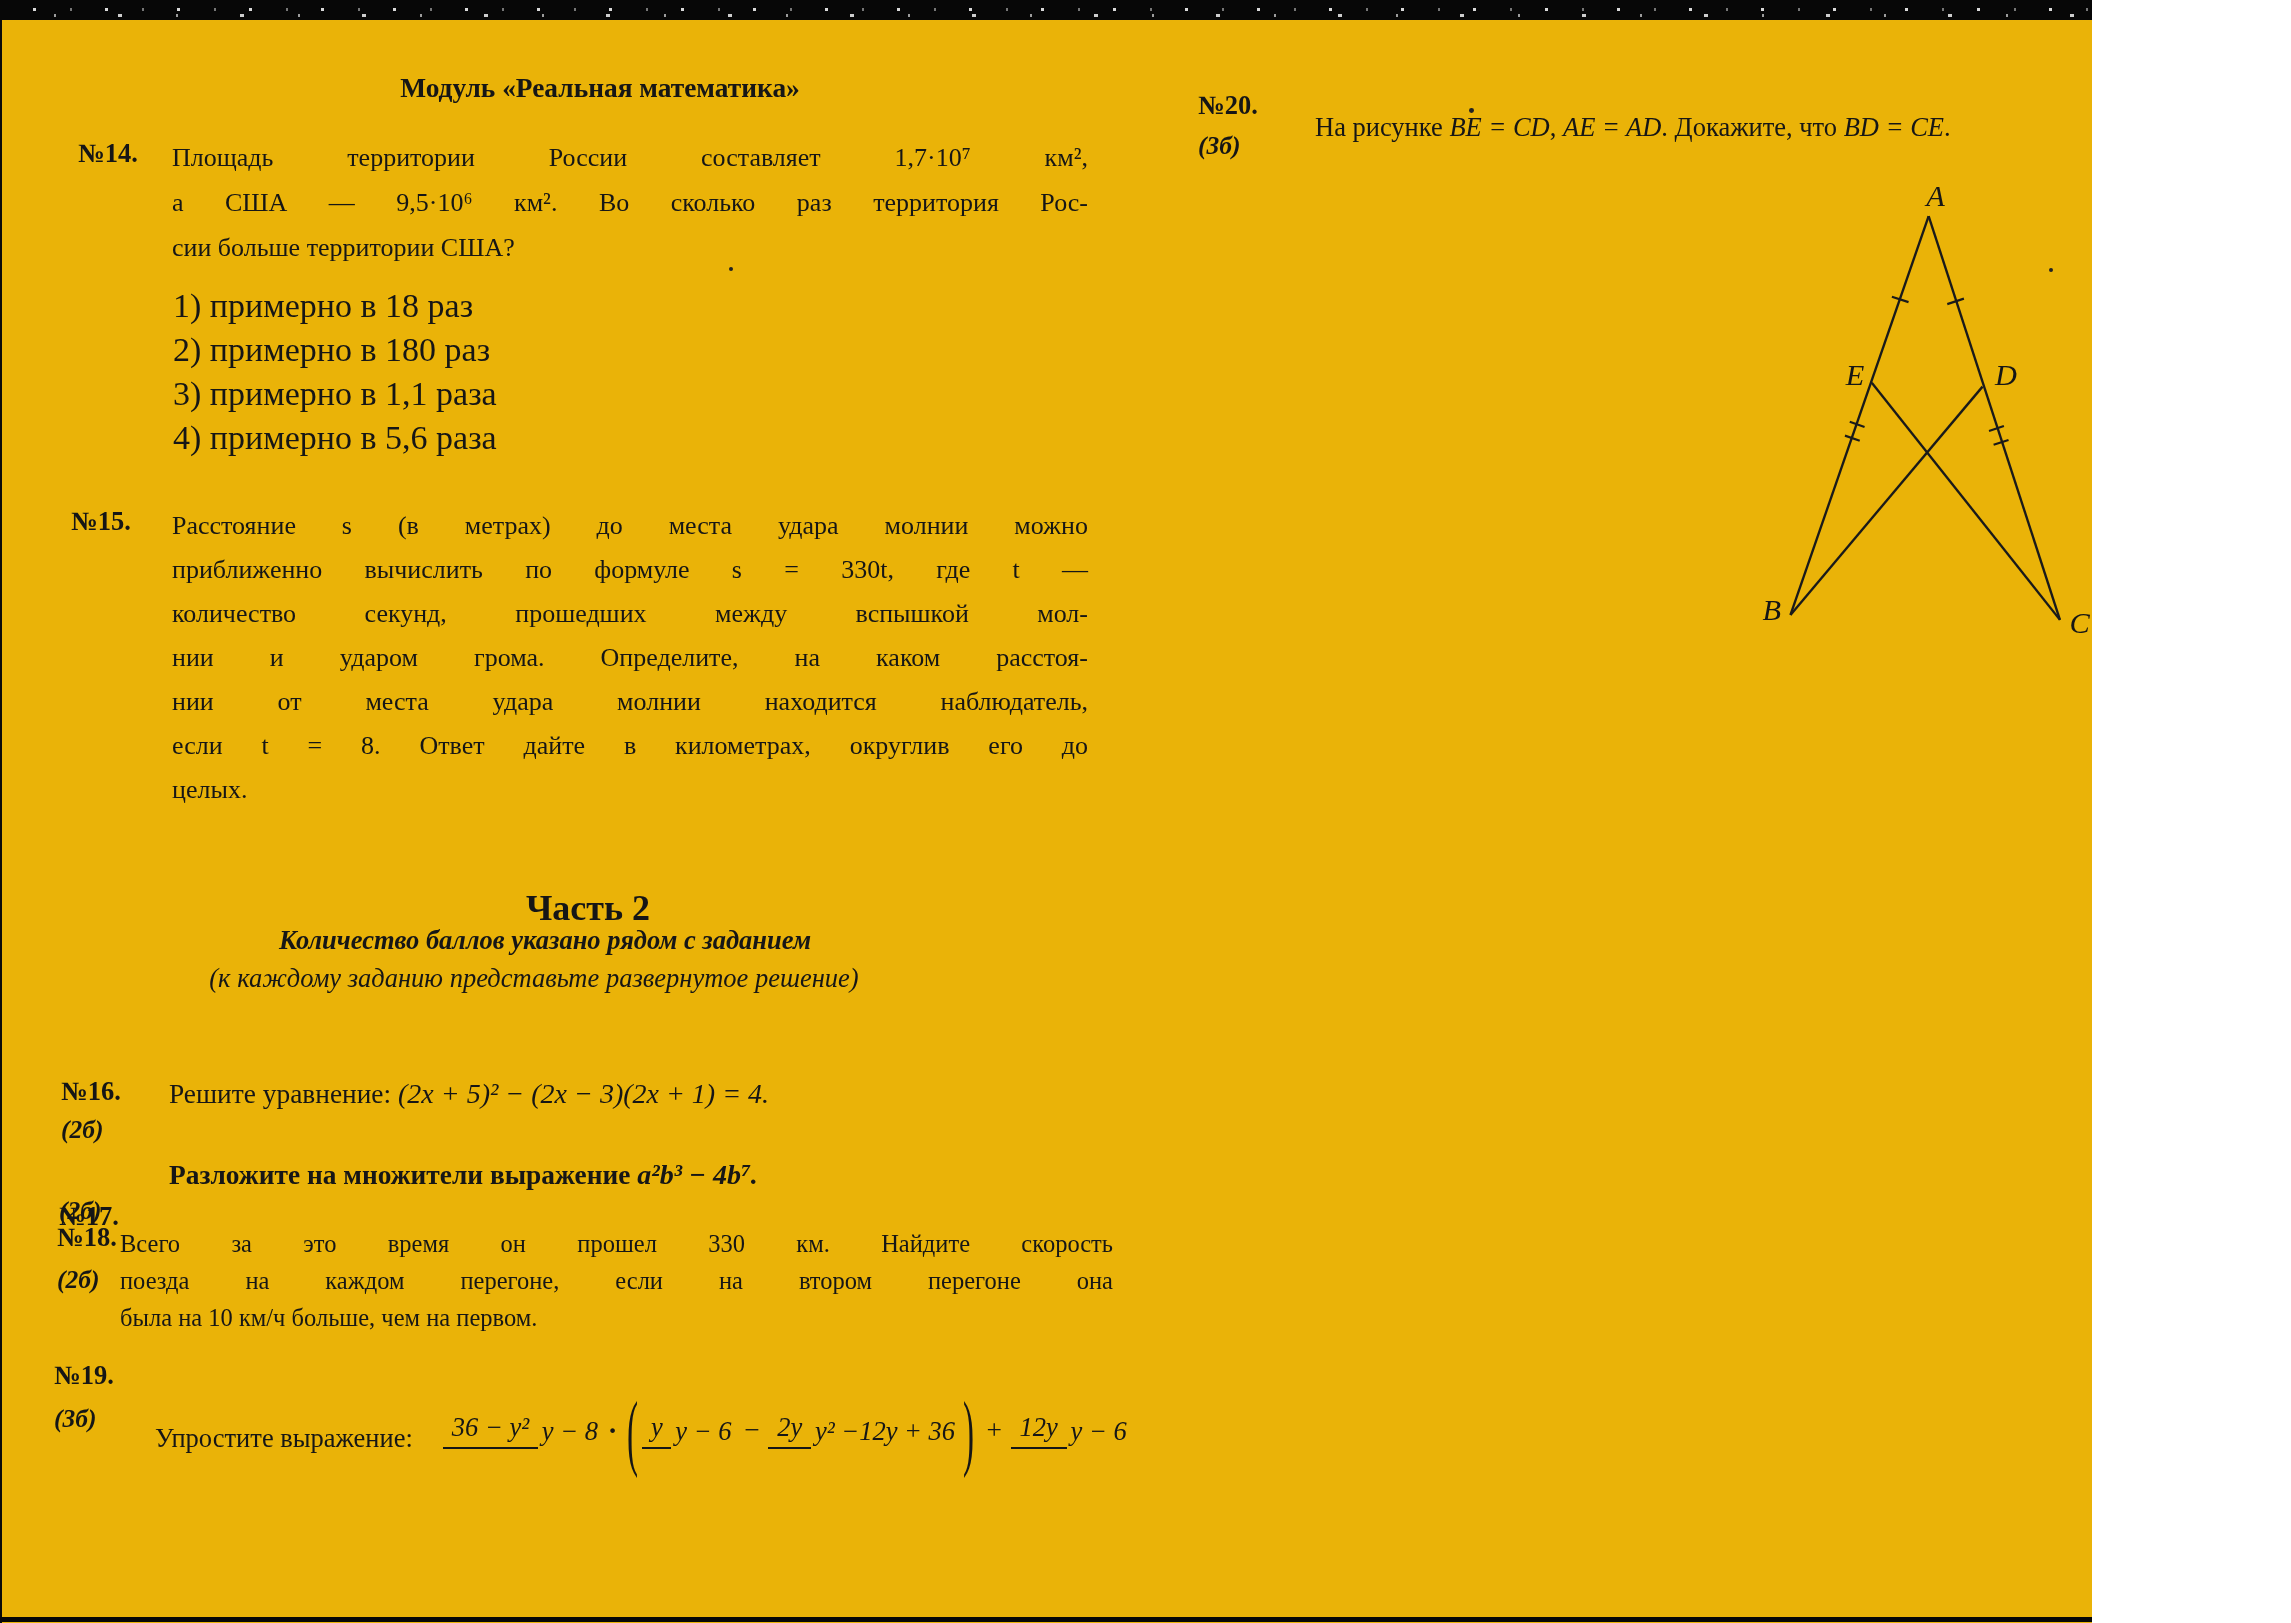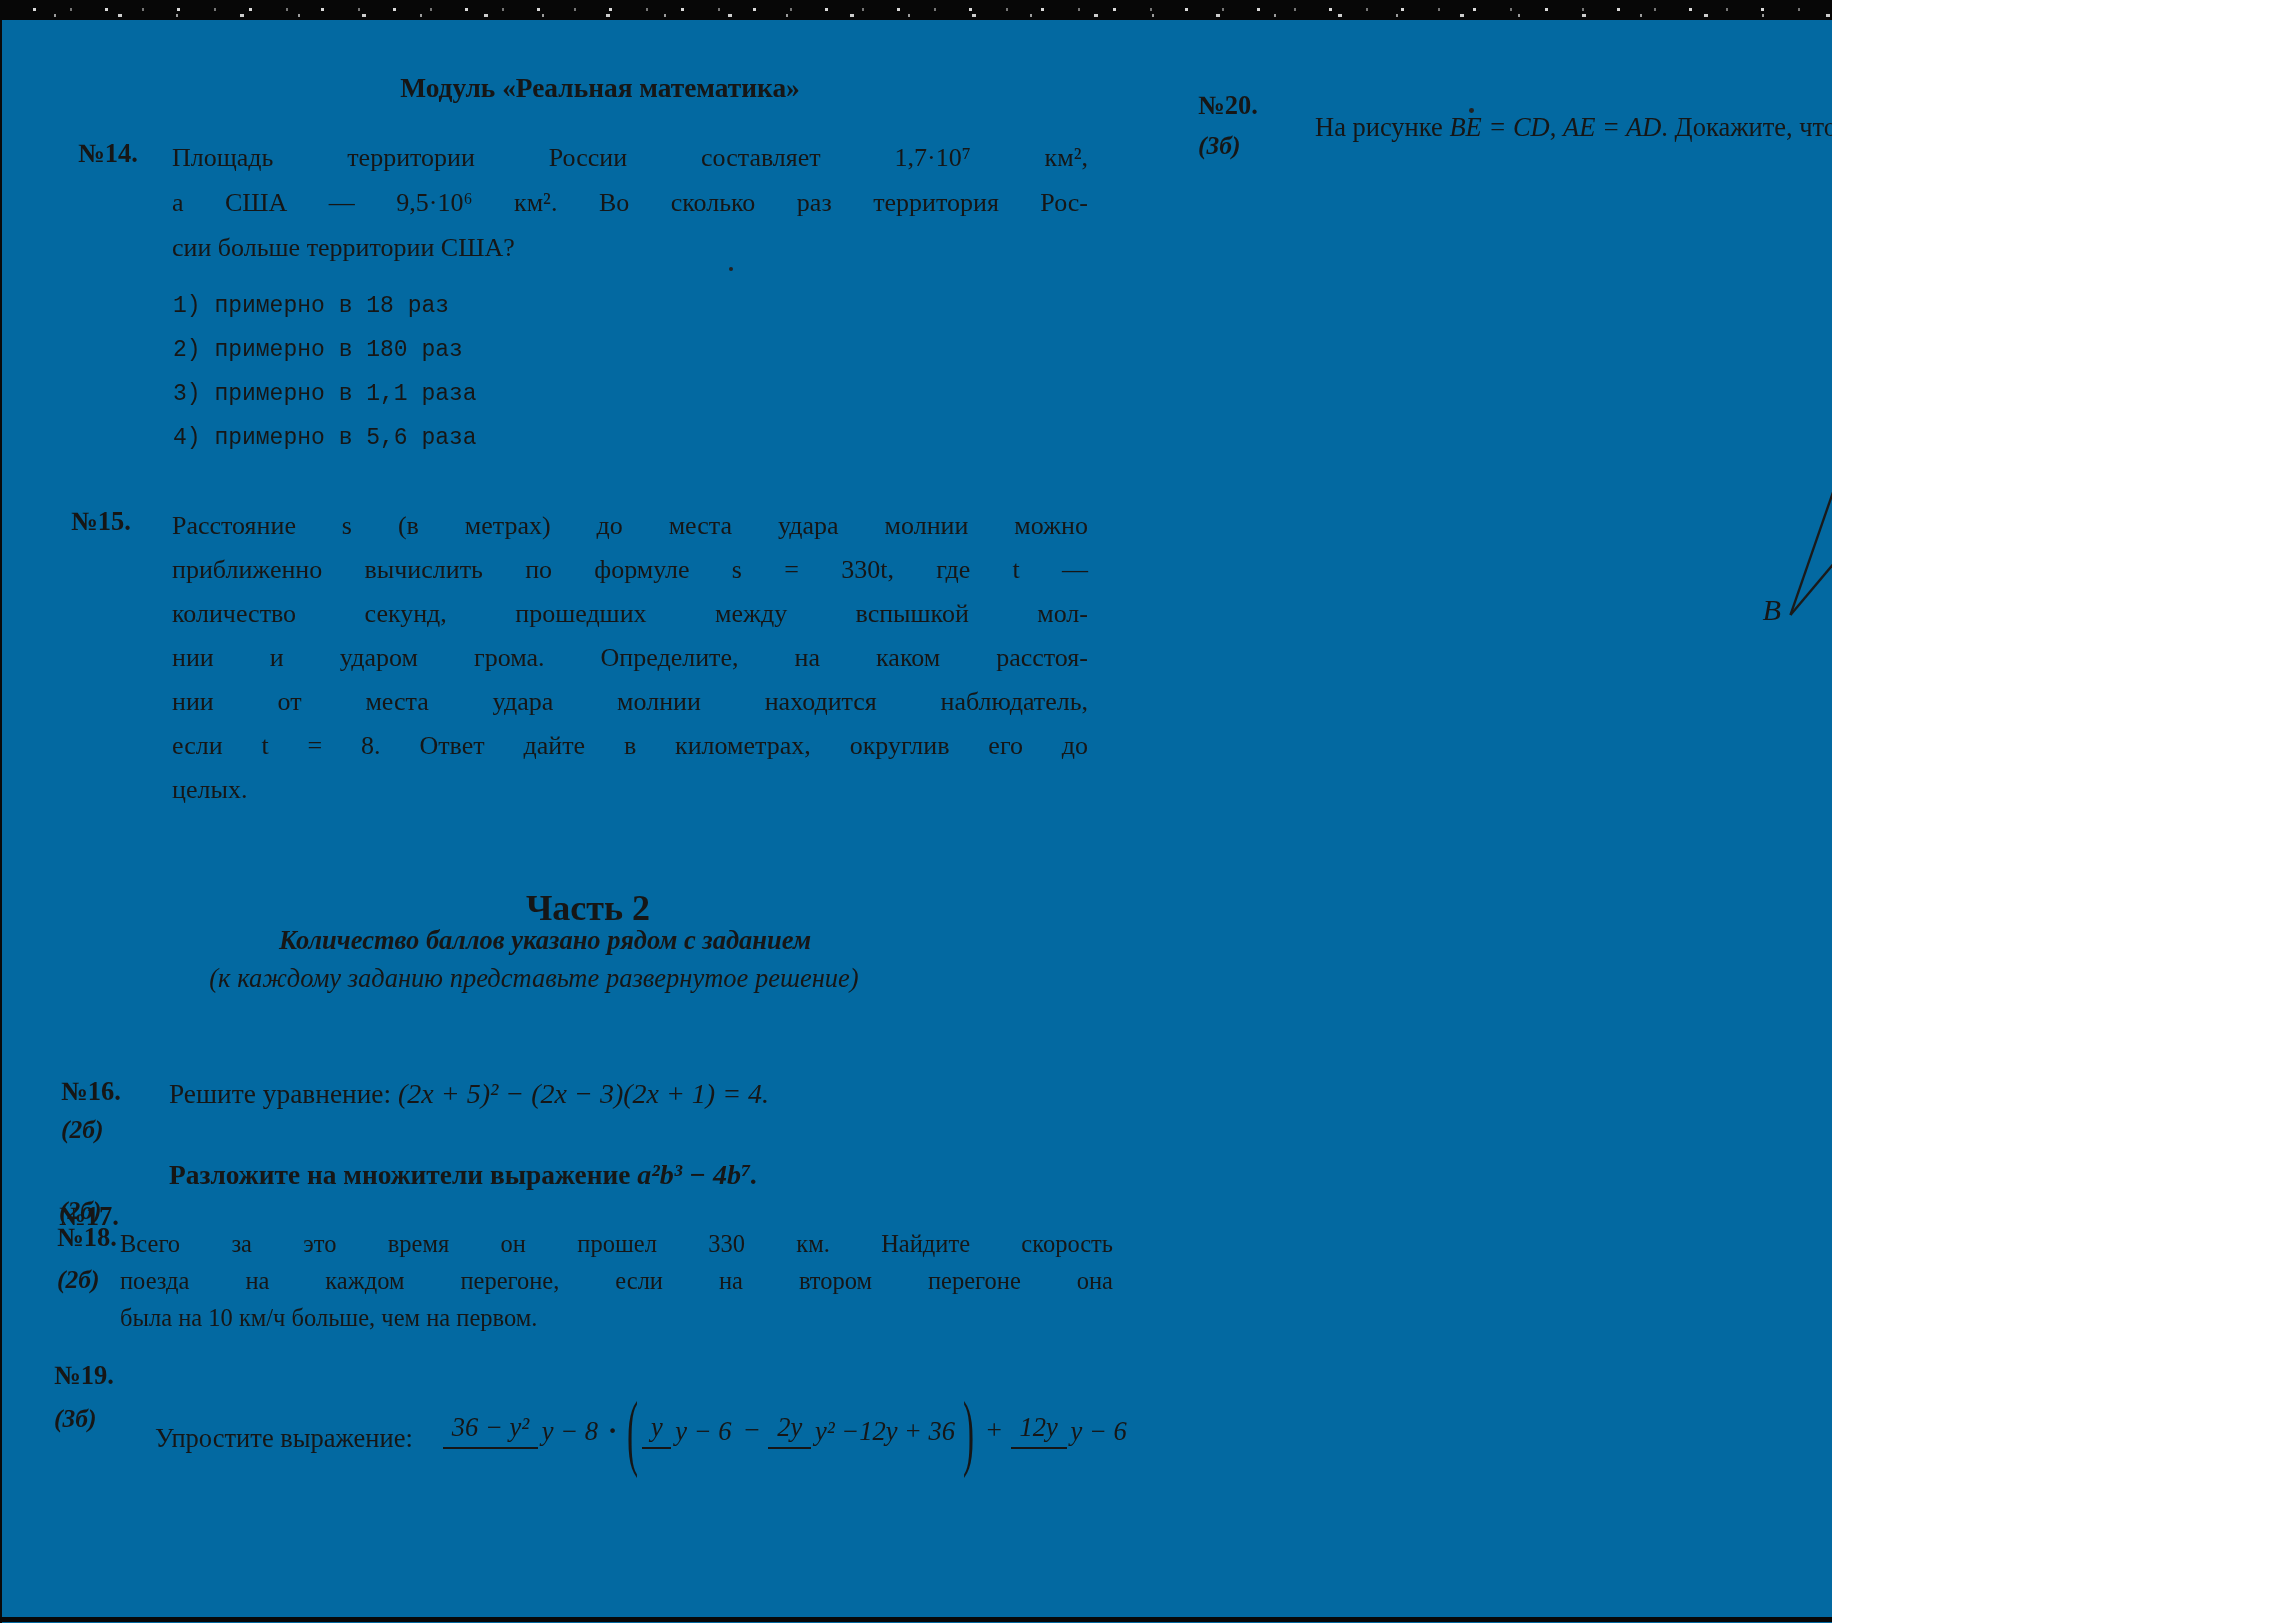--- a/index.html
+++ b/index.html
@@ -1,17 +1,17 @@
 <!DOCTYPE html>
 <html><head>
 <meta charset="utf-8">
 <style>
   html,body{margin:0;padding:0;background:#fff;}
   #page{
-    position:relative;width:1832px;height:1623px;background:#0369a1;overflow:hidden;
+    position:relative;width:2092px;height:1623px;background:#eab308;overflow:hidden;
     font-family:"Liberation Serif","DejaVu Serif",serif;color:#161616;
   }
   
   .scan-top{position:absolute;left:0;top:0;width:2292px;height:19.6px;background:#070707;}
   .scan-top .speck1,.scan-top .speck2{position:absolute;left:0;width:2292px;height:2.9px;}
   .scan-top .speck1{top:7.8px;background:repeating-linear-gradient(90deg,transparent 0 33px,rgba(255,255,255,.85) 33px 36px,transparent 36px 70px,rgba(255,255,255,.45) 70px 72px);}
   .scan-top .speck2{top:13.7px;background:repeating-linear-gradient(90deg,transparent 0 54px,rgba(255,255,255,.6) 54px 56px,transparent 56px 118px,rgba(255,255,255,.8) 118px 122px);}
   .scan-left{position:absolute;left:0;top:19.6px;width:2px;height:1604px;background:#0a0a0a;}
   .scan-bottom{position:absolute;left:0;top:1617px;width:2292px;height:4.9px;background:#070707;}
   .noise{position:absolute;background:#222;border-radius:50%;}
@@ -21,21 +21,21 @@
 
   .num-label{font-size:26.5px;font-weight:bold;white-space:nowrap;}
   .pts-label{font-size:25.5px;font-weight:bold;font-style:italic;white-space:nowrap;}
 
   .textblock{font-size:26px;line-height:45px;}
   .textblock .ln{text-align:justify;text-align-last:justify;}
   .textblock .ln.last{text-align-last:left;}
   .t15{line-height:44px;}
   .t18{font-size:24.5px;line-height:37px;}
   .t18 .ln.first{text-indent:31px;}
-  .options{font-size:23px;line-height:44px;font-family:Liberation Mono, monospace;}
+  .options{font-size:34px;line-height:44px;}
 
   .title{font-size:27.4px;font-weight:bold;}
   .part2-h{font-size:36px;font-weight:bold;}
   .part2-s1{font-size:26.5px;font-weight:bold;font-style:italic;}
   .part2-s2{font-size:26.5px;font-style:italic;}
 
   .task-line{font-size:27.4px;white-space:nowrap;}
   .task-line .math{font-style:italic;font-size:28px;}
   .p17-line{font-weight:bold;}
 

